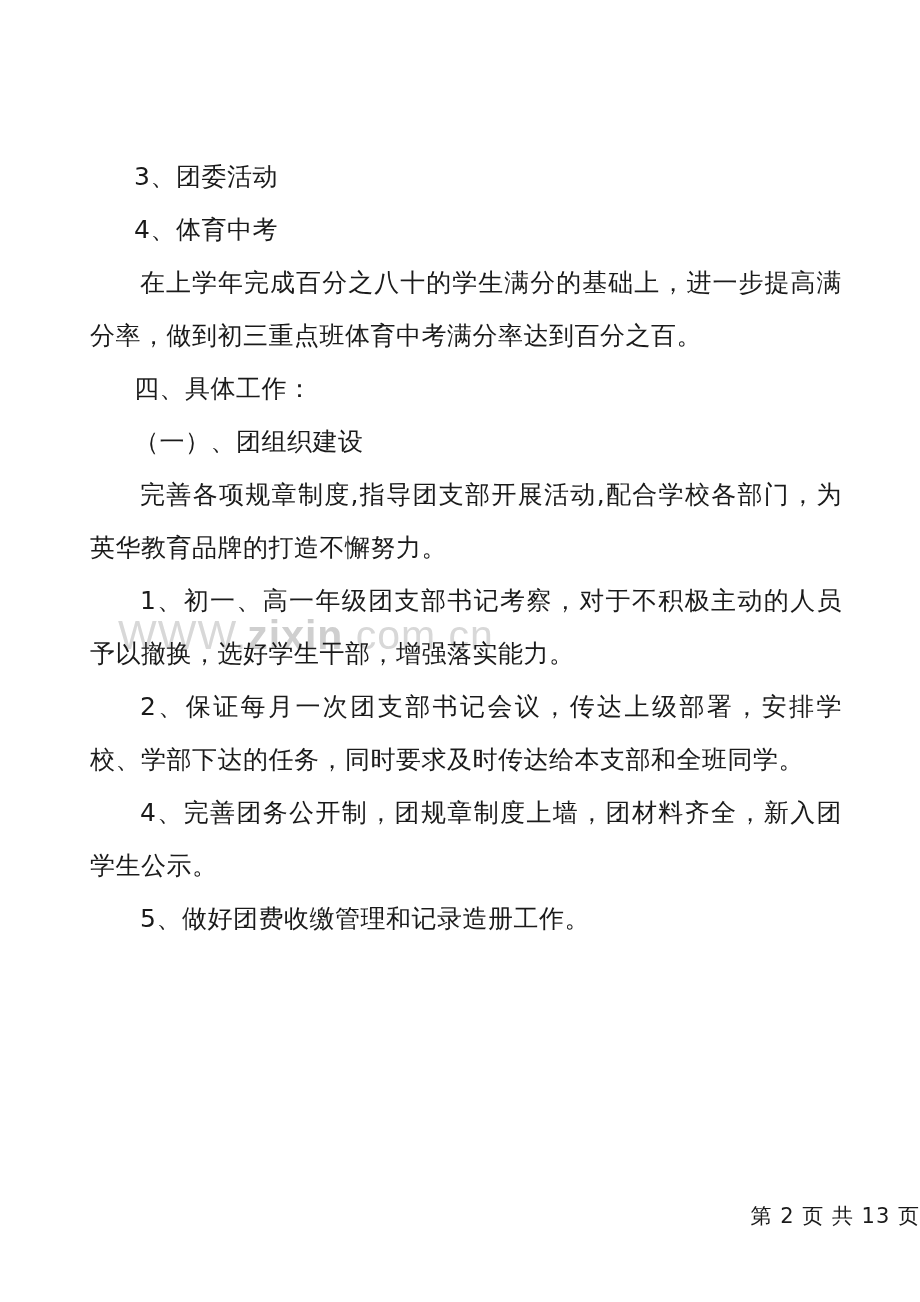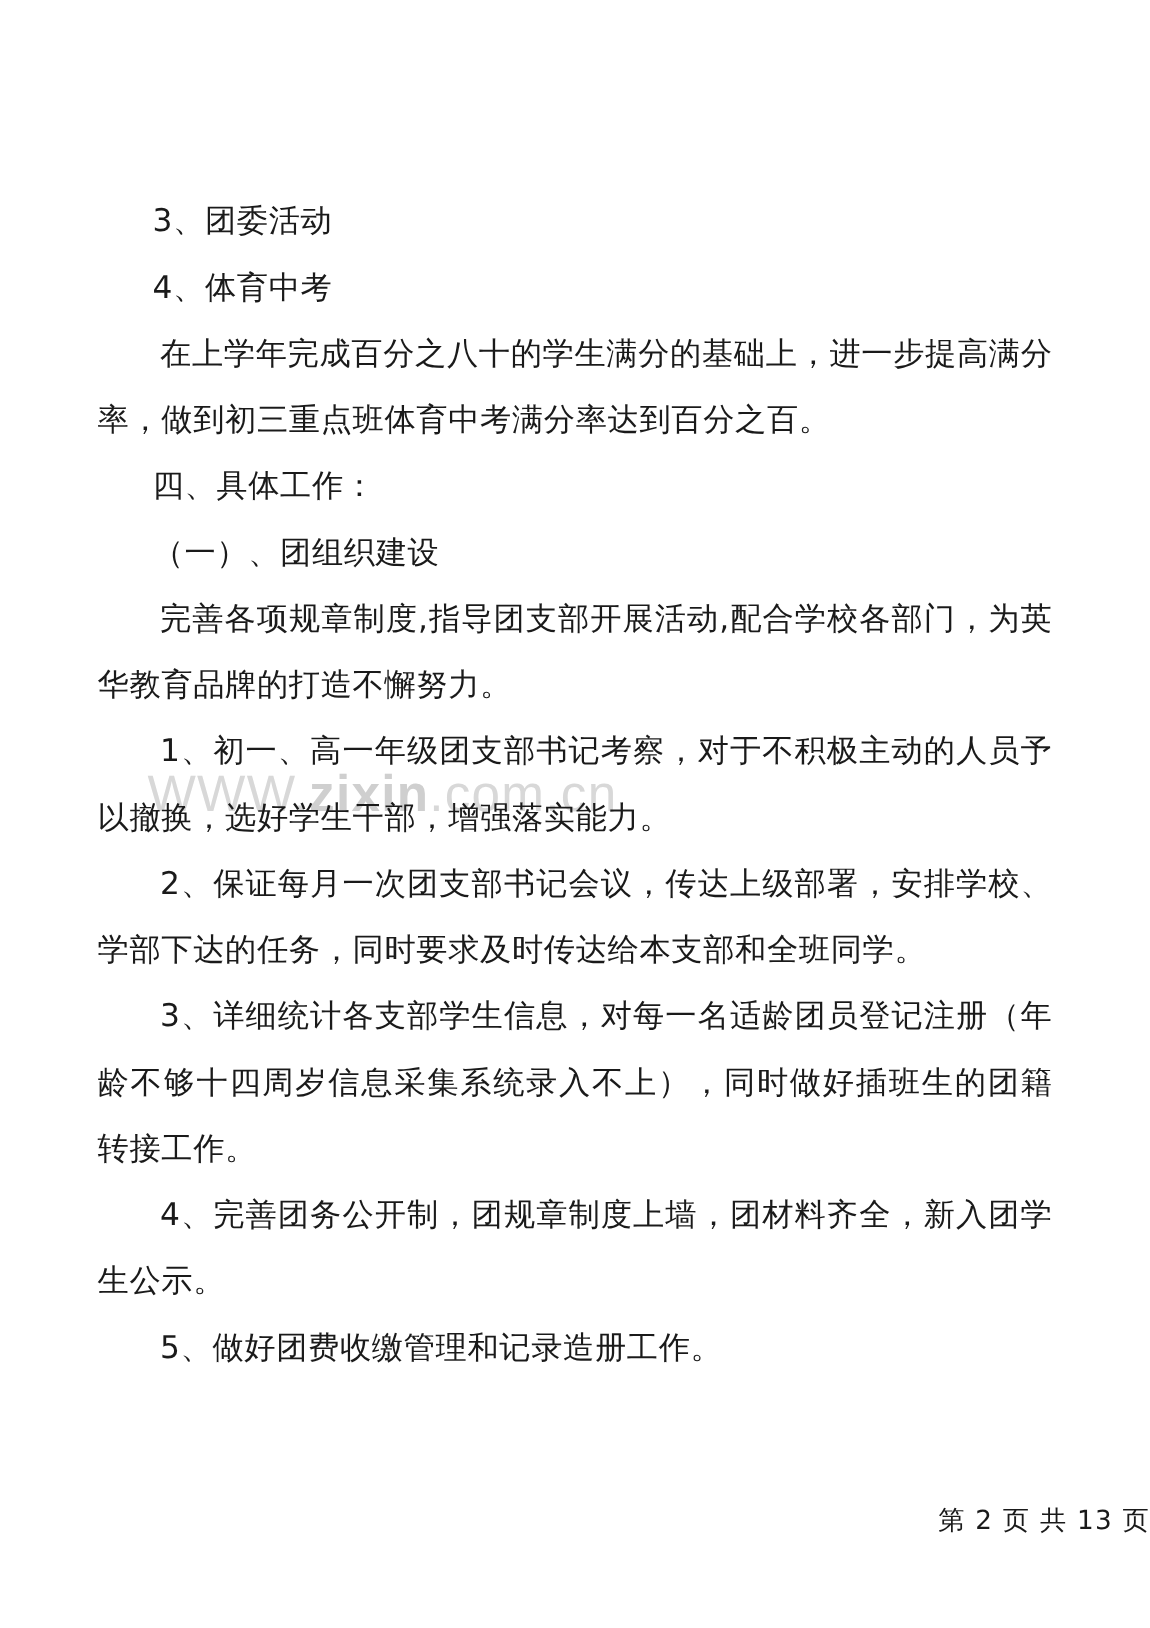--- a/index.html
+++ b/index.html
@@ -25,21 +25,21 @@
   .body-text {
     position: relative;
     z-index: 2;
   }
   .para {
     font-size: 25px;
     line-height: 53px;
     letter-spacing: 0.5px;
     text-align: justify;
     text-justify: inter-ideograph;
-    margin: 0 0 0 0;
+    margin: 0 0 0 12px;
     text-indent: 50px;
     color: #1a1a1a;
   }
   .para.tight {
     text-indent: 44px;
   }
   .watermark {
     position: absolute;
     left: 118px;
     top: 612px;
@@ -79,20 +79,19 @@
 
   <div class="body-text">
     <p class="para tight">3、团委活动</p>
     <p class="para tight">4、体育中考</p>
     <p class="para">在上学年完成百分之八十的学生满分的基础上，进一步提高满分率，做到初三重点班体育中考满分率达到百分之百。</p>
     <p class="para tight">四、具体工作：</p>
     <p class="para tight">（一）、团组织建设</p>
     <p class="para">完善各项规章制度,指导团支部开展活动,配合学校各部门，为英华教育品牌的打造不懈努力。</p>
     <p class="para">1、初一、高一年级团支部书记考察，对于不积极主动的人员予以撤换，选好学生干部，增强落实能力。</p>
     <p class="para">2、保证每月一次团支部书记会议，传达上级部署，安排学校、学部下达的任务，同时要求及时传达给本支部和全班同学。</p>
-    <p class="para">3、详细统计各支部学生信息，对每一名适龄团员登记注册（年龄不够十四周岁信息采集系统录入不上），同时做好插班生的团籍转接工作。</p>
     <p class="para">4、完善团务公开制，团规章制度上墙，团材料齐全，新入团学生公示。</p>
     <p class="para">5、做好团费收缴管理和记录造册工作。</p>
   </div>
 
   <div class="footer">第 2 页  共 13 页</div>
 
 </div>
 
 </body></html>

